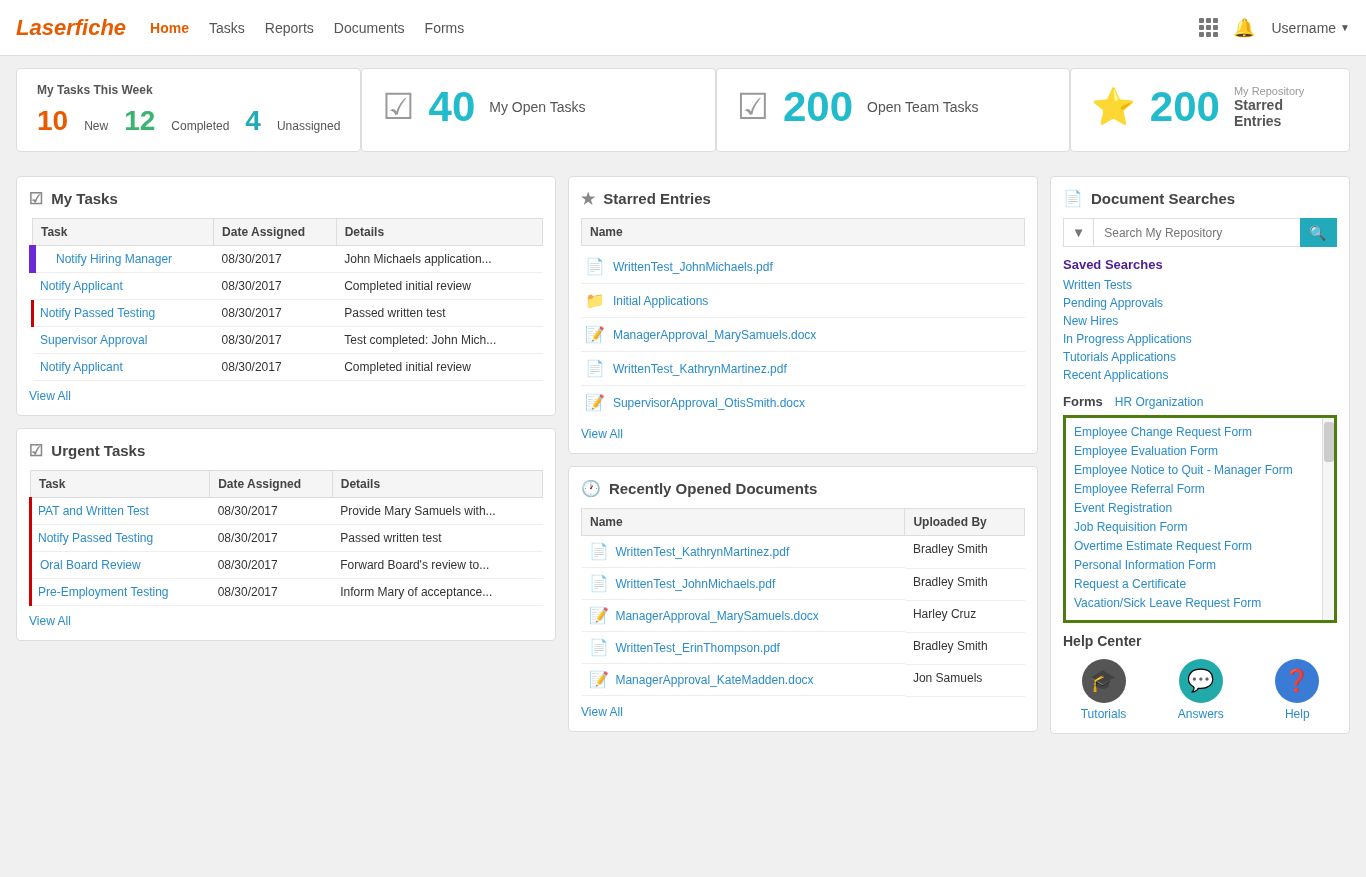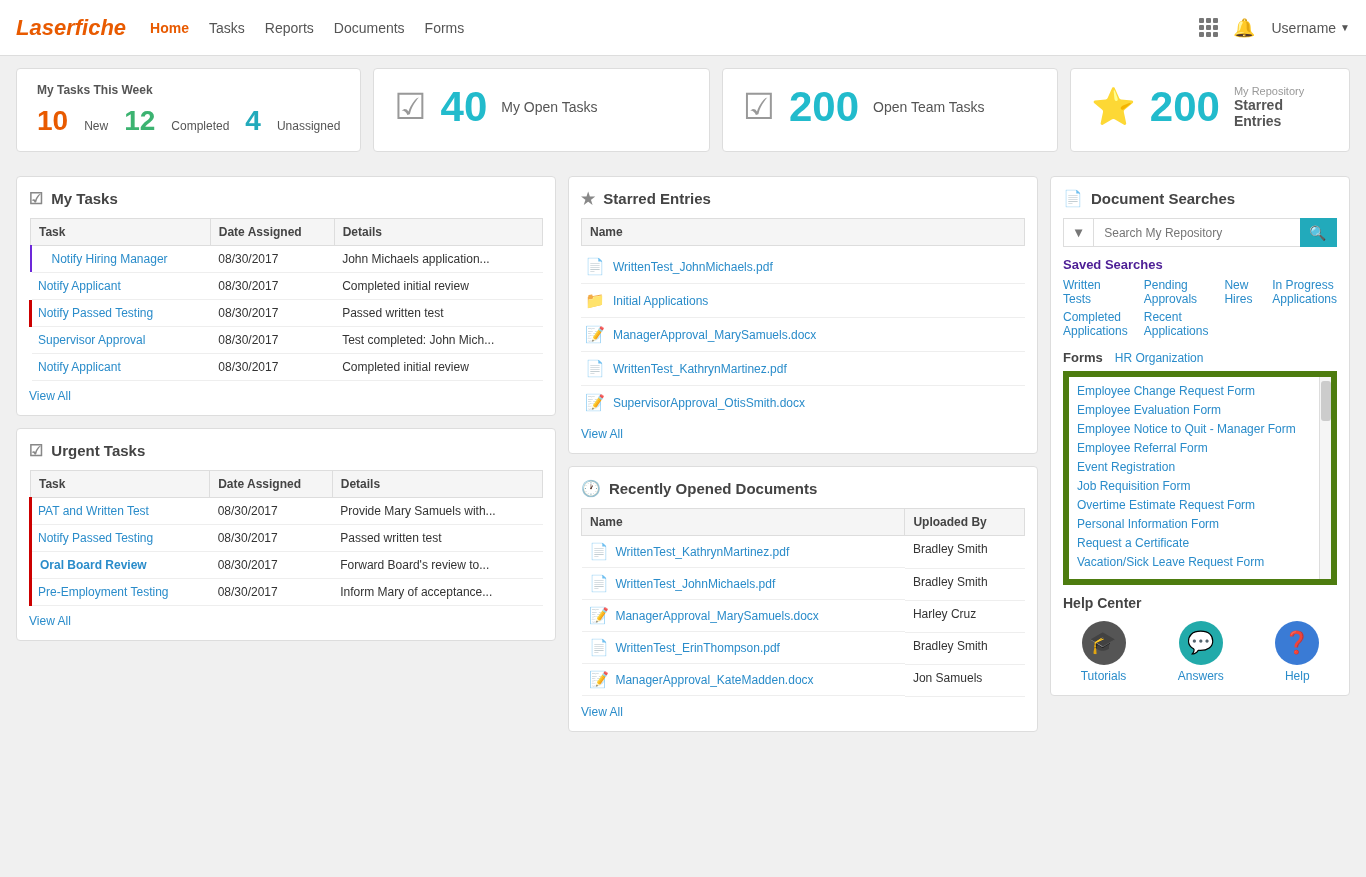--- a/index.html
+++ b/index.html
@@ -105,21 +105,21 @@
     .search-btn {
       background: #2ab;
       border: none;
       color: #fff;
       padding: 6px 10px;
       cursor: pointer;
       font-size: 14px;
     }
 
     .saved-searches-title { font-size: 13px; font-weight: bold; color: #4c1d95; margin-bottom: 6px; }
-    .saved-searches-grid { display: grid; grid-template-columns: 1fr 1fr 1fr 1fr; gap: 4px 16px; margin-bottom: 12px; }
+    .saved-searches-grid { display: grid; grid-template-columns: 1fr; gap: 4px 16px; margin-bottom: 12px; }
     .saved-search-link { color: #2a8cca; text-decoration: none; font-size: 12px; }
 
     .forms-section { margin-bottom: 10px; }
     .forms-header { display: flex; align-items: center; gap: 8px; margin-bottom: 6px; }
     .forms-title { font-size: 13px; font-weight: bold; color: #444; }
     .forms-org { color: #2a8cca; font-size: 12px; text-decoration: none; margin-left: 4px; }
     .forms-list { list-style: none; }
     .forms-list li { margin-bottom: 4px; }
     .forms-list a { color: #2a8cca; text-decoration: none; font-size: 12px; }
 
@@ -130,21 +130,20 @@
     .help-item { display: flex; flex-direction: column; align-items: center; gap: 4px; cursor: pointer; }
     .help-icon { width: 40px; height: 40px; border-radius: 50%; display: flex; align-items: center; justify-content: center; font-size: 20px; }
     .help-label { font-size: 12px; color: #2a8cca; }
 
     
     .doc-table th:last-child, .doc-table td:last-child { text-align: left; }
 
     
     .summary-wrapper {
       display: flex;
-      gap: 12px;
       padding: 12px 16px;
       background: #f0f0f0;
     }
     .sum-card {
       background: #fff;
       border: 1px solid #ddd;
       border-radius: 4px;
       padding: 14px 20px;
     }
     .sum-card-1 { flex: 0 0 320px; }
@@ -257,21 +256,21 @@
       <table>
         <thead>
           <tr>
             <th>Task</th>
             <th>Date Assigned</th>
             <th>Details</th>
           </tr>
         </thead>
         <tbody id="my-tasks-tbody">
             <tr>
-    <td style="border-left:2px solid #6d28d9; padding-left:20px;">
+    <td style="border-left:7px solid #6d28d9; padding-left:20px;">
       <a href="#" class="task-link">Notify Hiring Manager</a>
     </td>
     <td>08/30/2017</td>
     <td>John Michaels application...</td>
   </tr>
             <tr>
     <td style="border-left:3px solid transparent; padding-left:6px;">
       <a href="#" class="task-link">Notify Applicant</a>
     </td>
     <td>08/30/2017</td>
@@ -325,21 +324,21 @@
     <td>Provide Mary Samuels with...</td>
   </tr>
             <tr>
     <td style="border-left:3px solid #c00; padding-left:6px;">
       <a href="#" class="task-link">Notify Passed Testing</a>
     </td>
     <td>08/30/2017</td>
     <td>Passed written test</td>
   </tr>
             <tr>
-    <td style="border-left:3px solid #c00; font-weight:bold;">
+    <td style="border-left:3px solid #c00; ">
       <a href="#" class="task-link">Oral Board Review</a>
     </td>
     <td>08/30/2017</td>
     <td>Forward Board's review to...</td>
   </tr>
             <tr>
     <td style="border-left:3px solid #c00; padding-left:6px;">
       <a href="#" class="task-link">Pre-Employment Testing</a>
     </td>
     <td>08/30/2017</td>
@@ -453,30 +452,30 @@
         <input type="text" class="search-input" placeholder="Search My Repository" style="">
         <button class="search-btn">🔍</button>
       </div>
 
       <div class="saved-searches-title">Saved Searches</div>
       <div class="saved-searches-grid" id="saved-searches-grid">
           <a href="#" class="saved-search-link">Written Tests</a>
           <a href="#" class="saved-search-link">Pending Approvals</a>
           <a href="#" class="saved-search-link">New Hires</a>
           <a href="#" class="saved-search-link">In Progress Applications</a>
-          <a href="#" class="saved-search-link">Completed Applications</a>
+          <a href="#" class="saved-search-link">Tutorials Applications</a>
           <a href="#" class="saved-search-link">Recent Applications</a>
         </div>
 
       <div class="forms-section">
         <div class="forms-header">
           <span class="forms-title">Forms</span>
           <a href="#" class="forms-org">HR Organization</a>
         </div>
-        <div style="border:6px solid #4d7c0f; position:relative;">
+        <div style="border:3px solid #4d7c0f; position:relative;">
           <ul class="forms-list" id="forms-list" style="padding:6px 8px;">
               <li><a href="#">Employee Change Request Form</a></li>
               <li><a href="#">Employee Evaluation Form</a></li>
               <li><a href="#">Employee Notice to Quit - Manager Form</a></li>
               <li><a href="#">Employee Referral Form</a></li>
               <li><a href="#">Event Registration</a></li>
               <li><a href="#">Job Requisition Form</a></li>
               <li><a href="#">Overtime Estimate Request Form</a></li>
               <li><a href="#">Personal Information Form</a></li>
               <li><a href="#">Request a Certificate</a></li>

